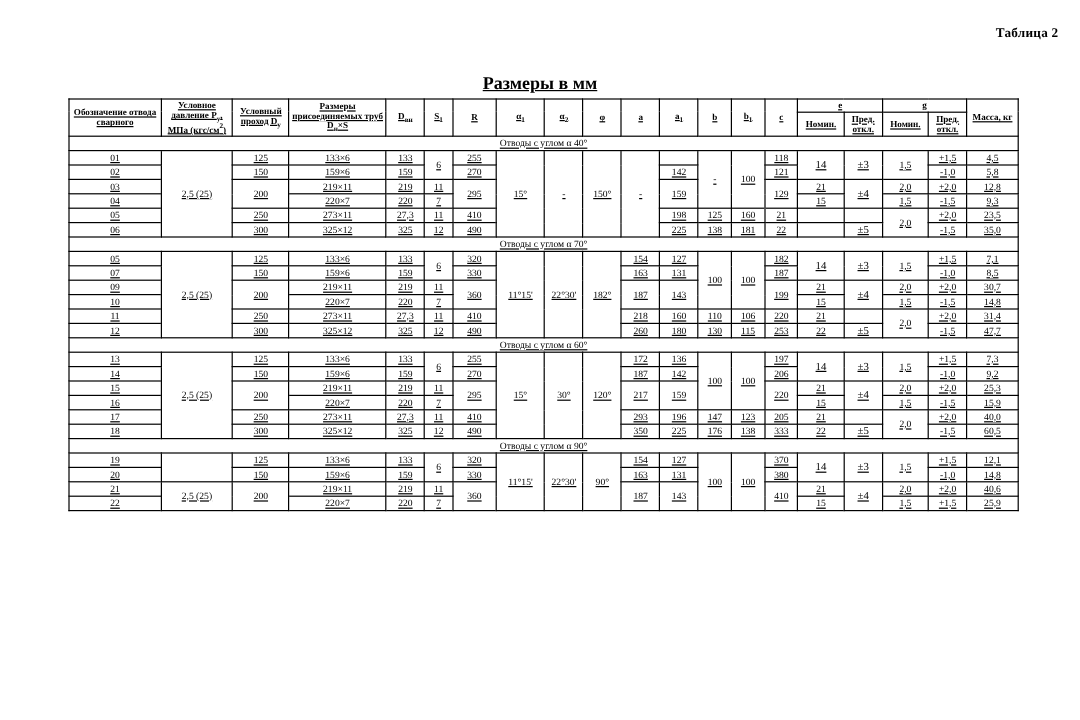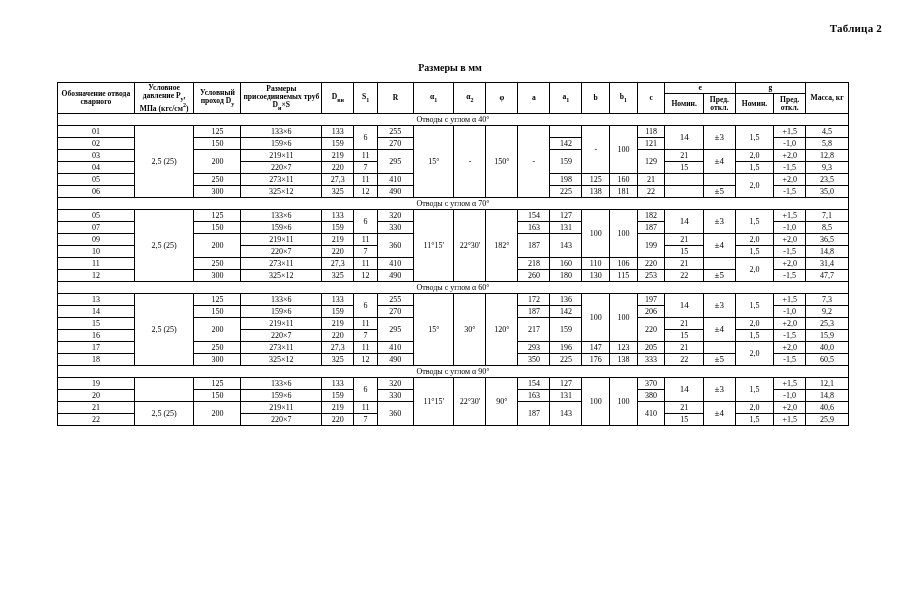--- a/index.html
+++ b/index.html
@@ -29,28 +29,30 @@
     font-size: 11px;
     font-weight: bold;
     letter-spacing: .2px;
   }
   .size-note {
     position: absolute;
     top: 62px;
     left: 0;
     width: 900px;
     text-align: center;
-    font-size: 10px;
+    font-size: 15px;
     font-weight: bold;
+    text-decoration: underline;
   }
   .tablewrap {
     position: absolute;
     top: 82px;
     left: 57px;
     width: 792px;
+    text-decoration: underline;
   }
   table.main {
     border-collapse: collapse;
     width: 792px;
     table-layout: fixed;
     font-size: 8px;
   }
   table.main td, table.main th {
     border: 1px solid #000;
     text-align: center;
@@ -333,21 +335,21 @@
           <td>219</td>
           <td>11</td>
           <td rowspan="2">360</td>
           <td rowspan="2">187</td>
           <td rowspan="2">143</td>
           <td rowspan="2">199</td>
           <td>21</td>
           <td rowspan="2" class="bold big pm">±4</td>
           <td>2,0</td>
           <td>+2,0</td>
-          <td>36,5</td>
+          <td>30,7</td>
         </tr>
         <tr class="rowcell">
           <td>10</td>
           <td>220×7</td>
           <td>220</td>
           <td>7</td>
           <td>15</td>
           <td>1,5</td>
           <td>-1,5</td>
           <td>14,8</td>

